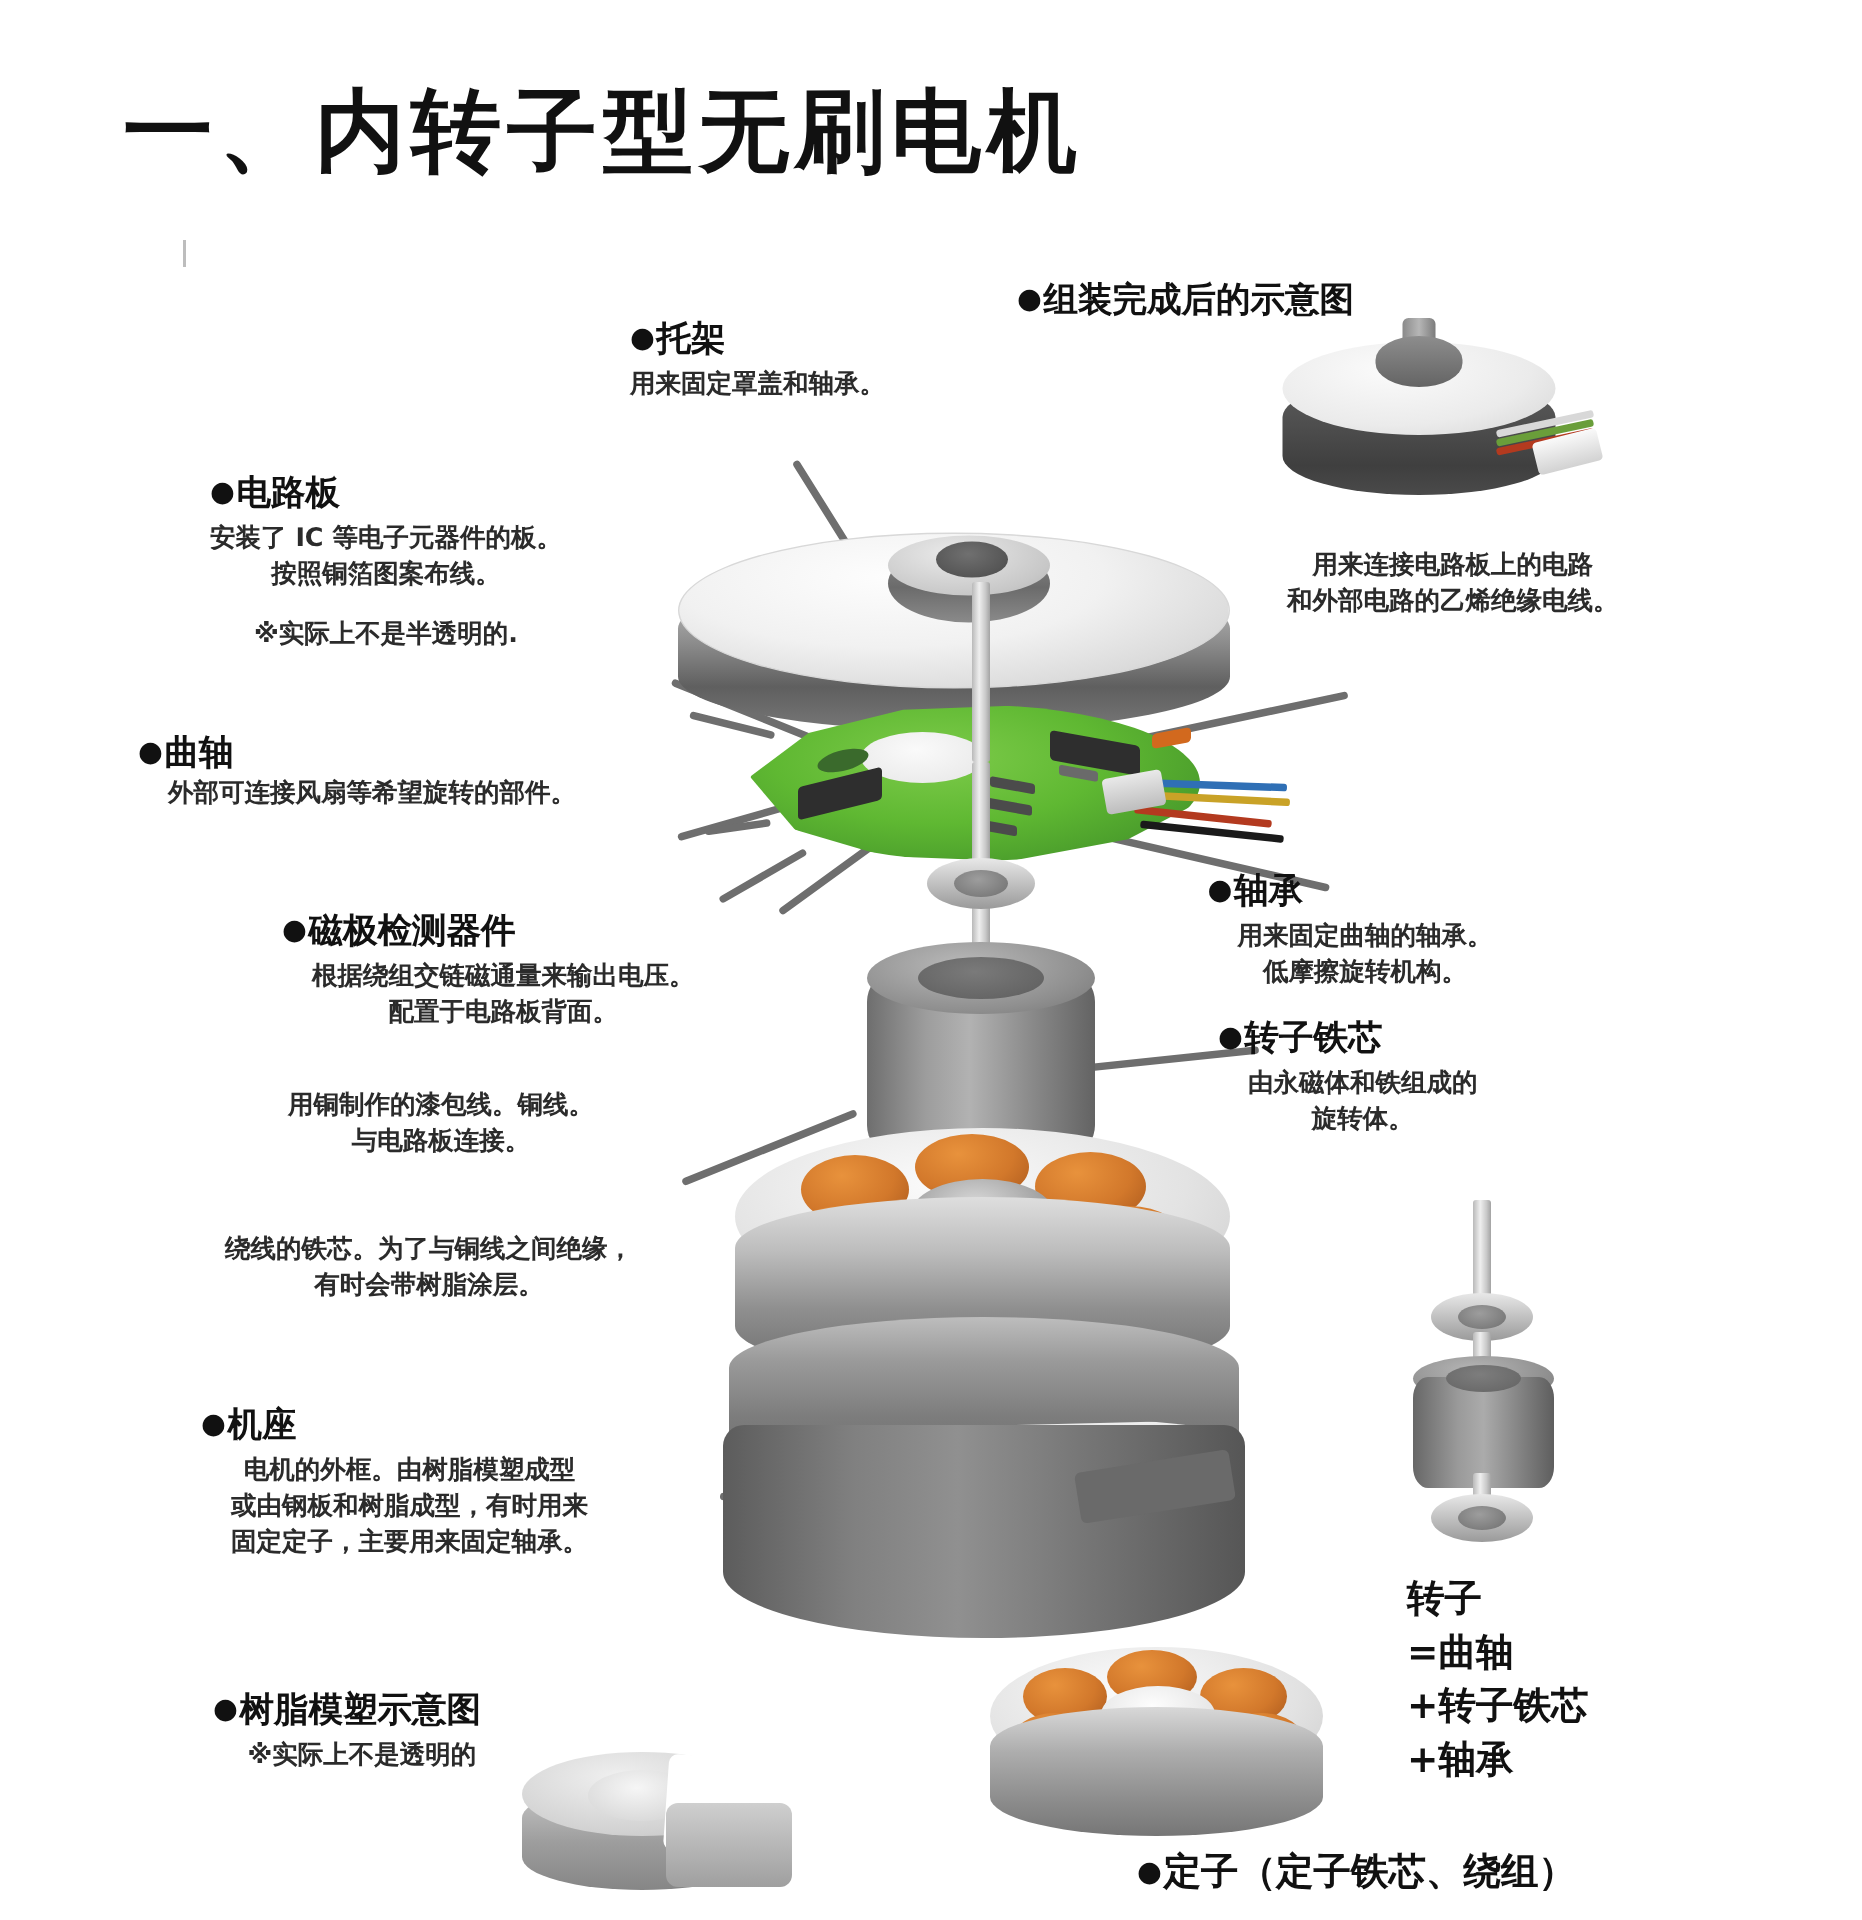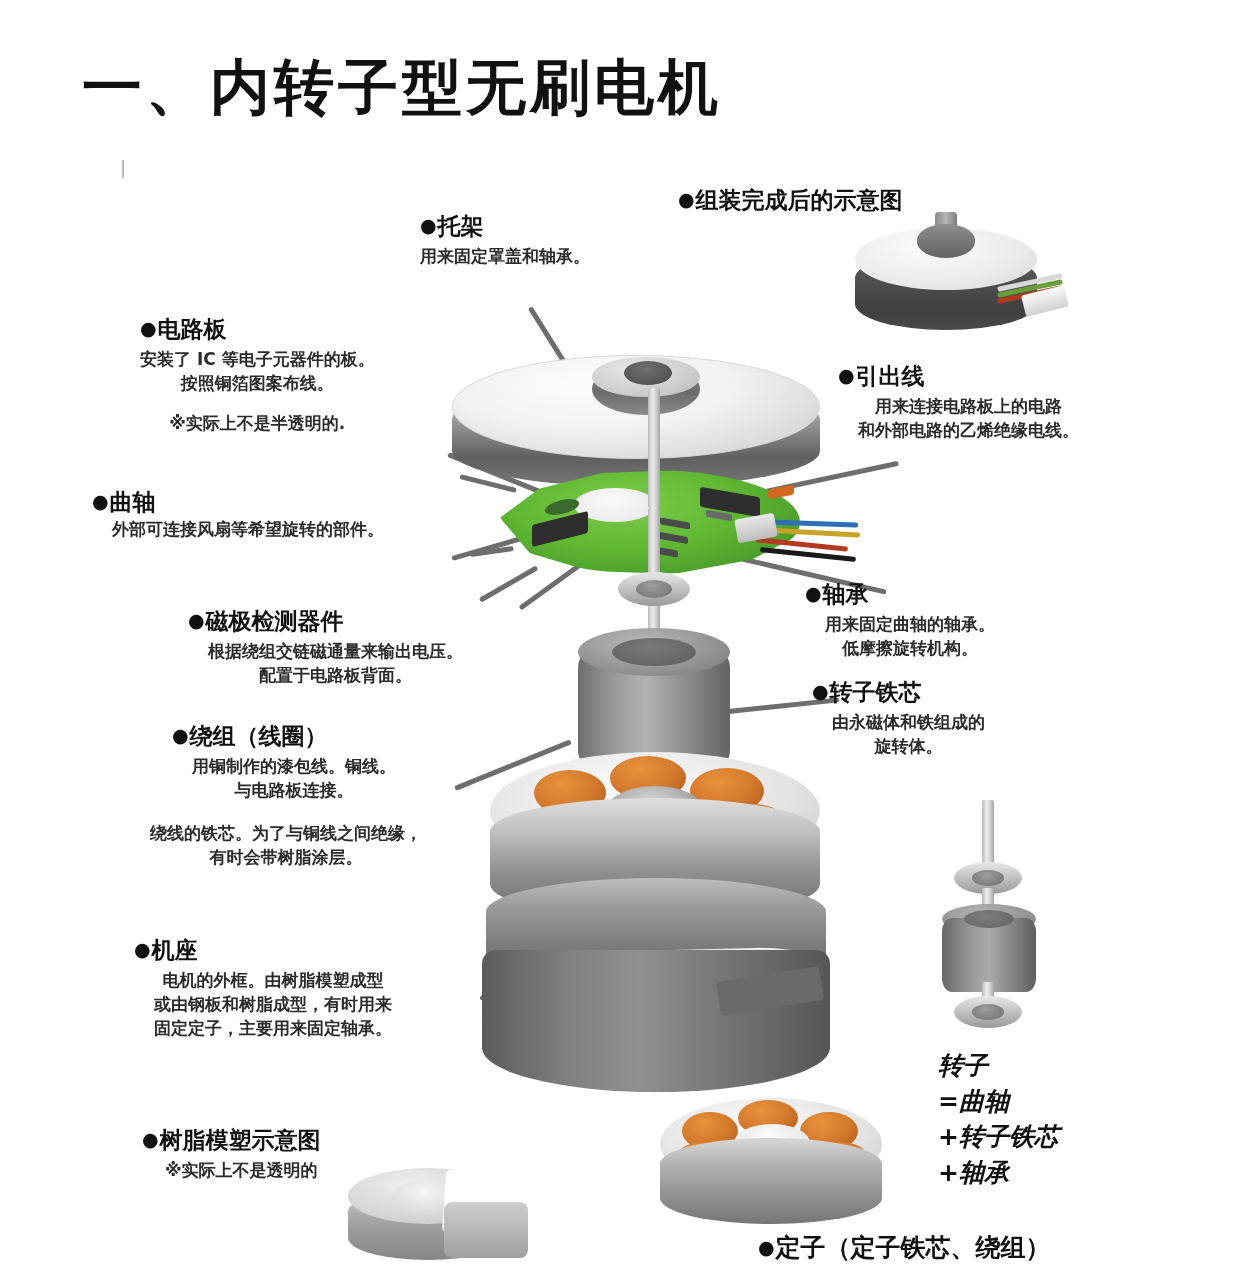--- a/index.html
+++ b/index.html
@@ -348,21 +348,20 @@
 </div>
 
 <div class="ann indent" style="left:140px;top:315px;">
   <div class="hd"><span class="dot">●</span><span>电路板</span></div>
   <div class="bd" style="margin-left:0;">安装了 IC 等电子元器件的板。</div>
   <div class="bd" style="margin-left:0;margin-top:0;">按照铜箔图案布线。</div>
   <div class="bd" style="margin-left:0;margin-top:16px;">※实际上不是半透明的.</div>
 </div>
 
 <div class="ann indent" style="left:838px;top:362px;">
-  <div class="hd"><span class="dot">●</span><span>引出线</span></div>
   <div class="bd">用来连接电路板上的电路</div>
   <div class="bd" style="margin-top:0;">和外部电路的乙烯绝缘电线。</div>
 </div>
 
 <div class="ann indent" style="left:92px;top:488px;">
   <div class="hd"><span class="dot">●</span><span>曲轴</span></div>
   <div class="bd" style="margin-top:0;">外部可连接风扇等希望旋转的部件。</div>
 </div>
 
 <div class="ann indent" style="left:188px;top:607px;">
@@ -377,21 +376,20 @@
   <div class="bd" style="margin-top:0;">低摩擦旋转机构。</div>
 </div>
 
 <div class="ann indent" style="left:812px;top:678px;">
   <div class="hd"><span class="dot">●</span><span>转子铁芯</span></div>
   <div class="bd">由永磁体和铁组成的</div>
   <div class="bd" style="margin-top:0;">旋转体。</div>
 </div>
 
 <div class="ann indent" style="left:172px;top:722px;">
-  <div class="hd"><span class="dot">●</span><span>绕组（线圈）</span></div>
   <div class="bd">用铜制作的漆包线。铜线。</div>
   <div class="bd" style="margin-top:0;">与电路板连接。</div>
 </div>
 
 <div class="ann indent" style="left:130px;top:818px;">
   <div class="bd">绕线的铁芯。为了与铜线之间绝缘，</div>
   <div class="bd" style="margin-top:0;">有时会带树脂涂层。</div>
 </div>
 
 <div class="ann indent" style="left:134px;top:936px;">
@@ -403,18 +401,18 @@
 
 <div class="ann indent" style="left:142px;top:1126px;">
   <div class="hd"><span class="dot">●</span><span>树脂模塑示意图</span></div>
   <div class="bd">※实际上不是透明的</div>
 </div>
 
 <div class="ann" style="left:758px;top:1232px;">
   <div class="hd" style="font-size:25px;"><span class="dot">●</span><span>定子（定子铁芯、绕组）</span></div>
 </div>
 
-<div class="plain" style="left:938px;top:1048px;font-style:italic;">
+<div class="plain" style="left:938px;top:1048px;">
   <div class="ln">转子</div>
   <div class="ln">=曲轴</div>
   <div class="ln">+转子铁芯</div>
   <div class="ln">+轴承</div>
 </div>
 
 </body></html>

